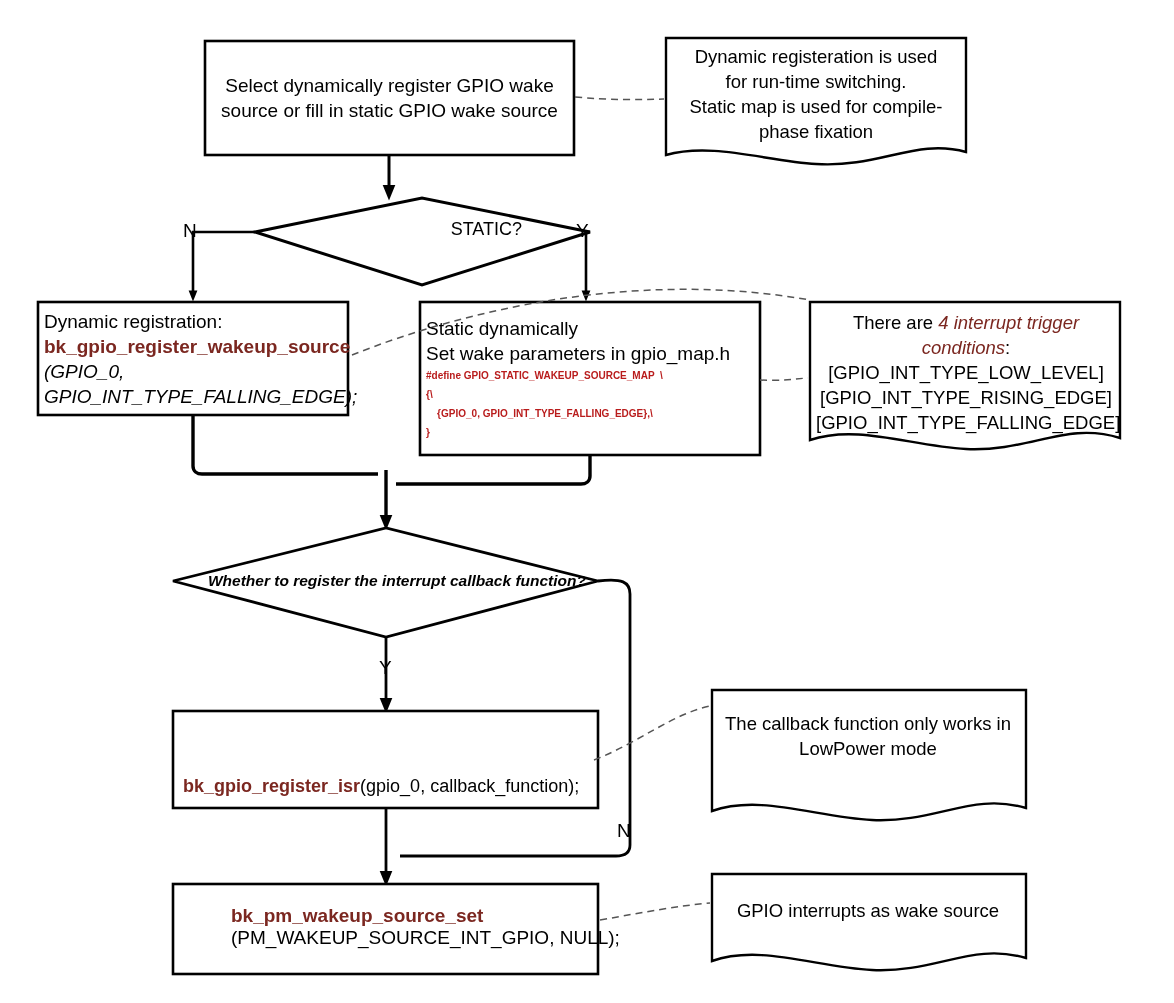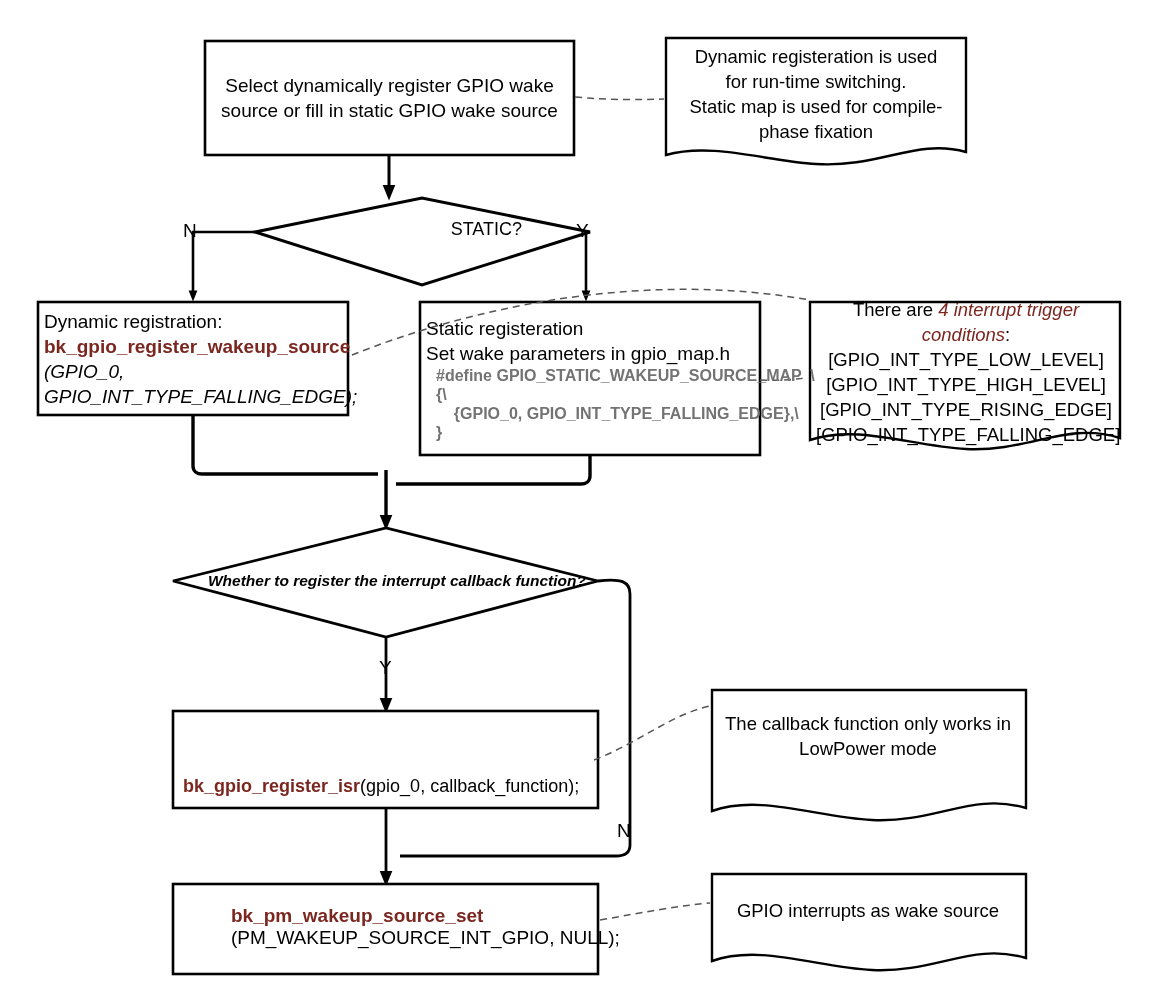--- a/index.html
+++ b/index.html
@@ -4,21 +4,21 @@
 <style>
   html,body{margin:0;padding:0;background:#ffffff;}
   body{width:1174px;height:1003px;font-family:"Liberation Sans",sans-serif;color:#000;}
   #canvas{position:relative;width:1174px;height:1003px;overflow:hidden;background:#fff;}
   svg.layer{position:absolute;left:0;top:0;width:1174px;height:1003px;pointer-events:none;}
   .txt{position:absolute;box-sizing:border-box;}
   .centered{display:flex;align-items:center;justify-content:center;text-align:center;flex-direction:column;}
   .lines{display:flex;flex-direction:column;justify-content:center;}
   .proc-text{font-size:19px;line-height:25px;color:#000;}
   .note-text{font-size:18.5px;line-height:25px;color:#000;text-align:center;}
-  .code{font-size:16px;line-height:19px;font-weight:bold;color:#737373;white-space:pre;margin-left:10px;}
+  .code{font-size:10px;line-height:19px;font-weight:bold;color:#b91c1c;white-space:pre;}
   .fn{font-weight:bold;color:#7B2720;}
   .ital{font-style:italic;}
   .ital-red{font-style:italic;color:#7B2720;}
   .label{position:absolute;font-size:19px;color:#000;}
   .dlabel{position:absolute;font-size:18px;color:#000;text-align:right;}
   .dlabel-bold{font-weight:bold;font-size:15.5px;font-style:italic;}
 </style>
 </head>
 <body>
 
@@ -100,34 +100,33 @@
   <div class="label" style="left:576px;top:220px;">Y</div>
 
   <div class="txt lines proc-text" style="left:44px;top:306px;width:300px;height:105px;">
     <div>Dynamic registration:</div>
     <div class="fn">bk_gpio_register_wakeup_source</div>
     <div class="ital">(GPIO_0,</div>
     <div class="ital">GPIO_INT_TYPE_FALLING_EDGE);</div>
   </div>
 
   <div class="txt lines" style="left:426px;top:306px;width:332px;height:146px;">
-    <div class="proc-text">Static registeration</div>
+    <div class="proc-text">Static dynamically</div>
     <div class="proc-text">Set wake parameters in gpio_map.h</div>
     <div class="code">#define GPIO_STATIC_WAKEUP_SOURCE_MAP  \</div>
     <div class="code">{\</div>
     <div class="code">    {GPIO_0, GPIO_INT_TYPE_FALLING_EDGE},\</div>
     <div class="code">}</div>
   </div>
 
   <div class="txt lines note-text" style="left:816px;top:308px;width:300px;height:128px;">
     <div>
       <span>There are </span><span class="ital-red">4 interrupt trigger conditions</span><span>:</span>
     </div>
     <div>[GPIO_INT_TYPE_LOW_LEVEL]</div>
-    <div>[GPIO_INT_TYPE_HIGH_LEVEL]</div>
     <div>[GPIO_INT_TYPE_RISING_EDGE]</div>
     <div>[GPIO_INT_TYPE_FALLING_EDGE]</div>
   </div>
 
   <div class="dlabel dlabel-bold" style="left:186px;top:572px;width:400px;">Whether to register the interrupt callback function?</div>
   <div class="label" style="left:379px;top:657px;">Y</div>
   <div class="label" style="left:617px;top:820px;">N</div>
 
   <div class="txt" style="left:183px;top:748px;width:408px;font-size:18px;margin-top:28px;">
     <span class="fn">bk_gpio_register_isr</span><span>(gpio_0, callback_function);</span>

